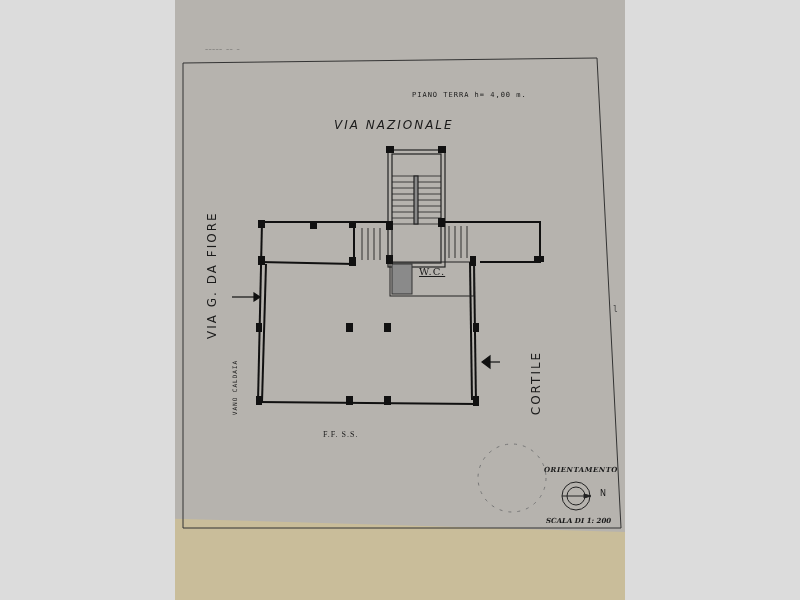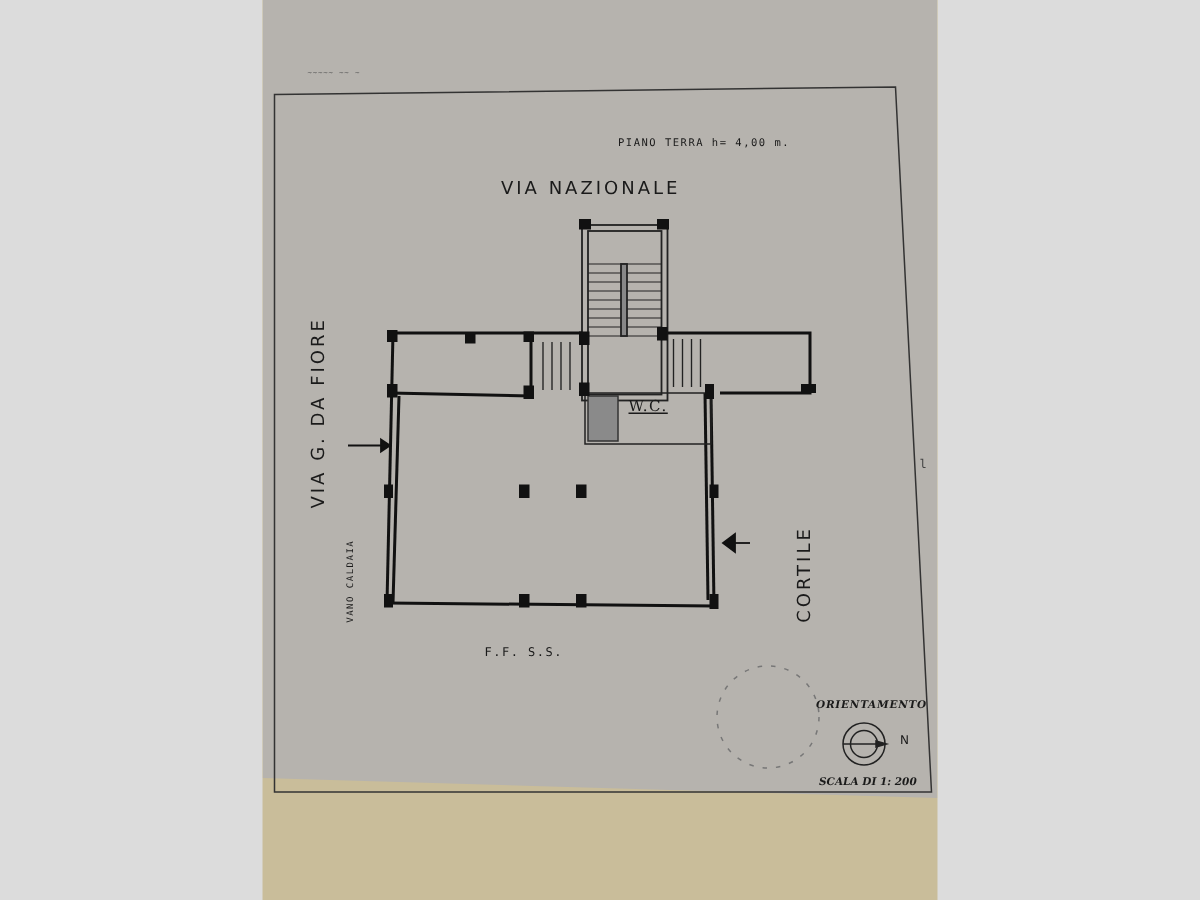--- a/index.html
+++ b/index.html
@@ -4,26 +4,26 @@
 <style>
   html, body { margin:0; padding:0; }
   body { width:800px; height:600px; background:#dcdcdc; position:relative; overflow:hidden; font-family:"DejaVu Sans Mono", monospace; }
   .photo { position:absolute; left:175px; top:0; width:450px; height:600px; background:#c9bd9a; }
   .sheet { position:absolute; left:175px; top:0; width:450px; height:532px; background:#b6b3ae;
            clip-path: polygon(0 0, 100% 0, 100% 100%, 0 97.5%); }
   .stamp { position:absolute; left:205px; top:46px; font-size:5px; color:#555; letter-spacing:0.5px; }
   svg.plan { position:absolute; left:0; top:0; }
   .lbl { position:absolute; color:#1a1a1a; white-space:nowrap; }
   .title { left:412px; top:91px; font-size:7px; letter-spacing:1px; }
-  .street-top { left:334px; top:118px; font-size:12px; letter-spacing:2px; font-family:"DejaVu Sans", sans-serif; }
+  .street-top { left:334px; top:118px; font-size:12px; letter-spacing:2px; font-family:"DejaVu Sans", sans-serif;font-style:italic; }
   .street-left { left:152px; top:272px; font-size:12px; letter-spacing:2px; transform:rotate(-90deg); transform-origin:center; font-family:"DejaVu Sans", sans-serif; width:120px; text-align:center; }
   .vano { left:194px; top:384px; font-size:6px; letter-spacing:1px; transform:rotate(-90deg); transform-origin:center; width:80px; text-align:center;}
   .cortile { left:496px; top:376px; font-size:12px; letter-spacing:2px; transform:rotate(-90deg); transform-origin:center; width:80px; text-align:center; font-family:"DejaVu Sans", sans-serif; }
   .wc { left:419px; top:266px; font-size:10px; letter-spacing:1px; font-family:"DejaVu Serif", serif;text-decoration:underline; }
-  .ffss { left:323px; top:430px; font-size:8px; letter-spacing:1px; }
+  .ffss { left:323px; top:430px; font-size:8px; letter-spacing:1px;font-family:Liberation Serif, serif; }
   .orient { left:544px; top:465px; font-size:7px; font-style:italic; font-weight:bold; font-family:"DejaVu Serif", serif; letter-spacing:0.5px; }
   .north { left:600px; top:489px; font-size:8px; font-family:"DejaVu Sans", sans-serif; }
   .scale { left:546px; top:516px; font-size:7px; font-style:italic; font-weight:bold; font-family:"DejaVu Serif", serif; }
   .mark-l { left:613px; top:305px; font-size:8px; color:#444; }
 </style>
 </head>
 <body>
 
 <div class="photo"></div>
 <div class="sheet"></div>

